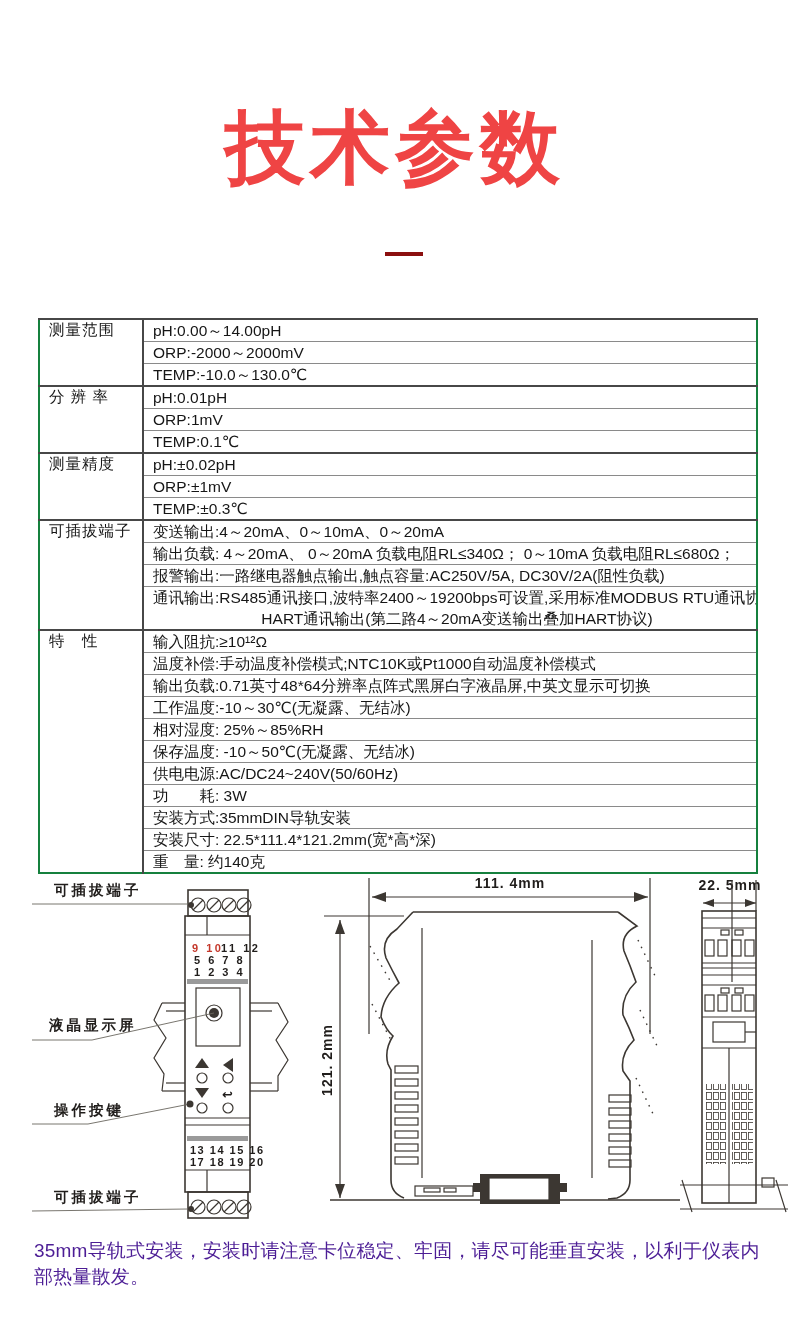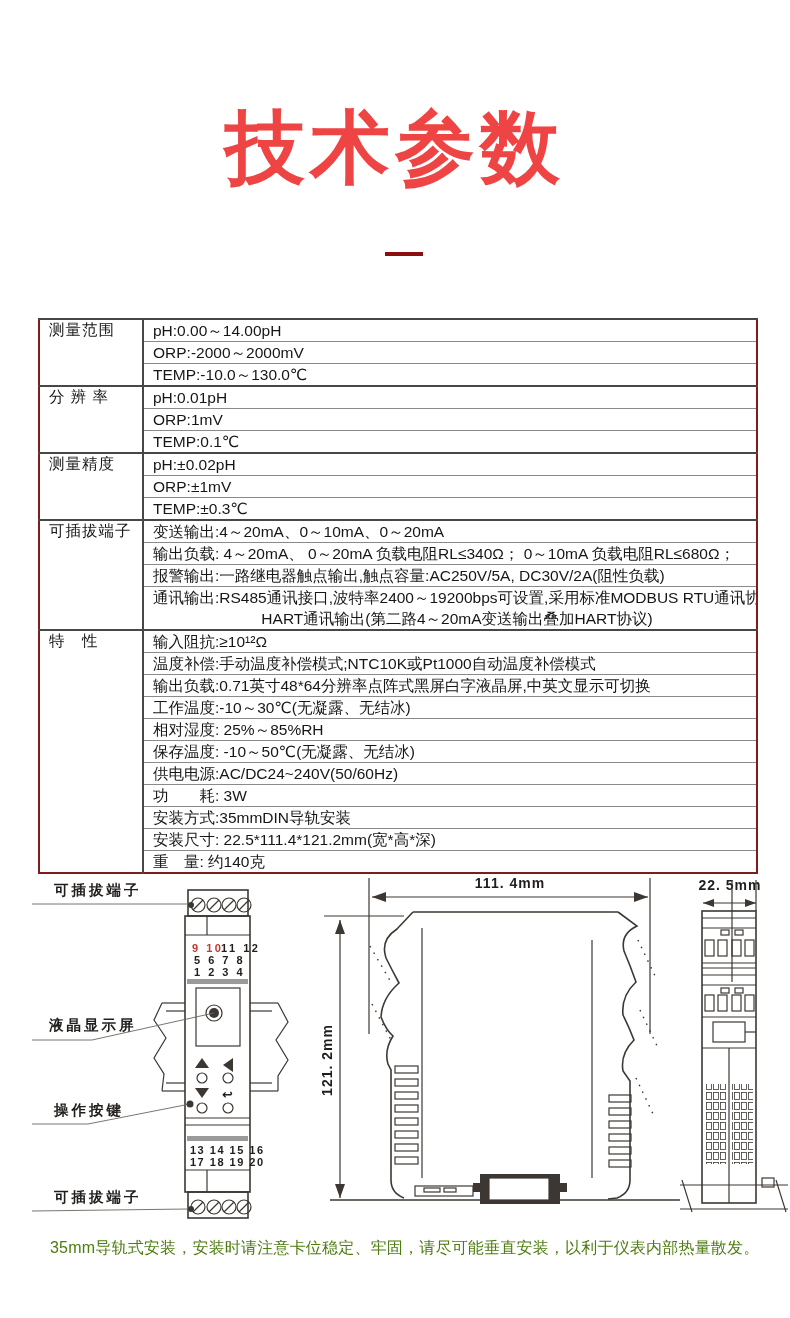--- a/index.html
+++ b/index.html
@@ -9,30 +9,30 @@
     overflow:hidden;
   }
   .page-title{
     position:absolute;top:104px;left:0;right:0;margin:0;text-align:center;
     font-size:80px;font-weight:900;letter-spacing:5px;color:#ef4444;line-height:1.1;
   }
   .title-dash{position:absolute;top:252px;left:385px;width:38px;height:4px;background:#8b0f0f;}
   table.spec{
     position:absolute;left:38px;top:318px;width:720px;border-collapse:collapse;
     table-layout:fixed;font-size:15.5px;color:#161616;
-    border:2px solid #7f1d1d;
+    border:2px solid #15803d;
   }
   table.spec td{height:21px;line-height:20px;padding:0 4px 0 9px;white-space:nowrap;overflow:hidden;}
   td.lab{width:89px;padding-left:11px;letter-spacing:1px;vertical-align:top;border-right:2px solid #474747;}
   tr.grp td{border-top:2px solid #474747;}
   tr.sub td{border-top:1px solid #8a8a8a;}
   tr.cont td{border-top:none;text-align:center;padding-left:18px;}
   .note{
-    position:absolute;left:50px;top:1238px;width:740px;font-size:16px;
-    color:#4d7c0f;letter-spacing:0.2px;
+    position:absolute;left:34px;top:1238px;width:740px;font-size:19px;
+    color:#4c1d95;letter-spacing:0.2px;
   }
   svg{position:absolute;}
   svg .ln{stroke:#3c3732;fill:none;stroke-width:1.6;}
   svg .med{stroke:#3c3732;fill:none;stroke-width:1.2;}
   svg .thin{stroke:#6a665f;fill:none;stroke-width:0.9;}
   svg .fillb{fill:#3c3732;stroke:none;}
   svg .gray{fill:#9a9a9a;stroke:none;}
   svg .dot{stroke:#3c3732;stroke-width:1.4;stroke-dasharray:1.5 6;fill:none;}
   svg text{font-family:"Liberation Sans","DejaVu Sans",sans-serif;fill:#201d1b;}
   .lbl{font-size:14.5px;font-weight:bold;letter-spacing:3px;}

